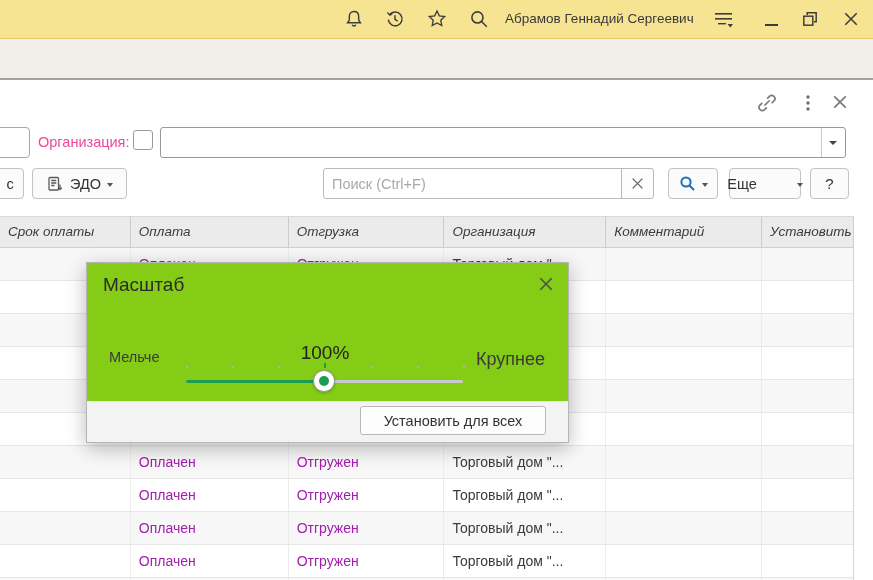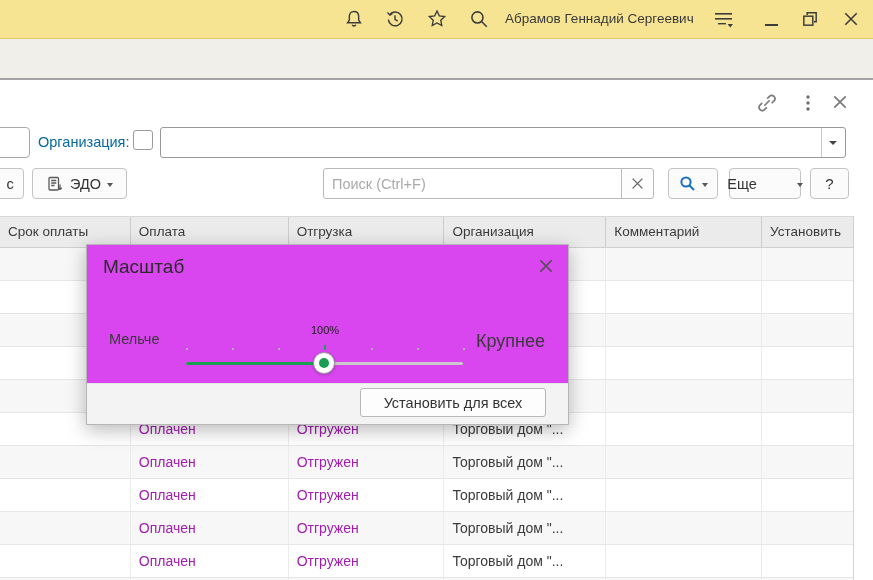--- a/index.html
+++ b/index.html
@@ -10,55 +10,55 @@
   .tb-ic{position:absolute;top:9px;width:20px;height:20px;}
   .tb-user{position:absolute;left:505px;top:11px;font-size:13.5px;color:#3a3a3a;white-space:nowrap;}
   .minimize-glyph{position:absolute;left:765px;top:24px;width:13px;height:2px;background:#3c3c3c;}
   
   .subbar{position:absolute;left:0;top:39px;width:873px;height:39px;background:#f1efe9;}
   .subbar-divider{position:absolute;left:0;top:78px;width:873px;height:2px;background:#a3a3a3;}
   
   .fh-ic{position:absolute;top:93px;width:18px;height:18px;}
   
   .partial-box{position:absolute;left:-24px;top:127px;width:52px;height:29px;border:1px solid #a8a8a8;border-radius:4px;background:#fff;}
-  .filter-label{position:absolute;left:38px;top:134px;font-size:14.5px;color:#0369a1;}
+  .filter-label{position:absolute;left:38px;top:134px;font-size:14.5px;color:#ec4899;}
   .checkbox{position:absolute;left:133px;top:130px;width:18px;height:18px;border:1px solid #9b9b9b;border-radius:3px;background:#fff;}
   .combo{position:absolute;left:160px;top:127px;width:684px;height:29px;border:1px solid #999;border-radius:3px;background:#fff;}
   .combo-input{position:absolute;left:0;top:0;width:658px;height:29px;border:none;outline:none;font-size:14px;padding:0 6px;background:transparent;}
   .combo-drop{position:absolute;right:0;top:0;width:23px;height:29px;border-left:1px solid #c9c9c9;}
   .caret{display:inline-block;width:0;height:0;border-left:4px solid transparent;border-right:4px solid transparent;border-top:4px solid #444;}
   .combo-drop .caret{position:absolute;left:7px;top:13px;}
   
   .btn{position:absolute;top:168px;height:29px;border:1px solid #c3c3c3;border-radius:4px;background:#fbfbfb;
        font-size:14.5px;color:#333;display:flex;align-items:center;justify-content:center;gap:6px;box-sizing:content-box;}
   .btn .caret{border-top-color:#555;border-left-width:3.5px;border-right-width:3.5px;margin-top:2px;}
   .search-wrap{position:absolute;left:323px;top:168px;width:299px;height:29px;border:1px solid #b9b9b9;border-radius:3px 0 0 3px;background:#fff;}
   .search-input{width:100%;height:100%;border:none;outline:none;font-size:14.5px;color:#444;padding:0 8px;box-sizing:border-box;background:transparent;}
   .search-input::placeholder{color:#a9a9a9;}
   .search-clear{position:absolute;left:621px;top:168px;width:31px;height:29px;border:1px solid #b9b9b9;border-radius:0 3px 3px 0;background:#fdfdfd;display:flex;align-items:center;justify-content:center;box-sizing:content-box;}
   
-  .thead{position:absolute;left:0;top:216px;width:854px;height:32px;background:#ebebeb;border-top:1px solid #d8d8d8;border-bottom:1px solid #cfcfcf;border-right:1px solid #cfcfcf;display:flex;box-sizing:border-box;}
+  .thead{position:absolute;left:0;top:216px;width:854px;height:32px;background:#ebebeb;border-top:1px solid #d8d8d8;border-bottom:1px solid #cfcfcf;border-right:1px solid #cfcfcf;display:flex;box-sizing:border-box;font-style:italic;}
   .th{font-size:13.5px;color:#3b3b3b;line-height:30px;padding-left:8px;box-sizing:border-box;border-right:1px solid #cccccc;overflow:hidden;white-space:nowrap;}
   .th:last-child{border-right:none;}
   .tbody{position:absolute;left:0;top:248px;width:854px;height:332px;overflow:hidden;border-right:1px solid #d5d5d5;box-sizing:border-box;}
   .trow{display:flex;height:33px;background:#fff;border-bottom:1px solid #e6e6e6;box-sizing:border-box;}
   .trow:nth-child(odd){background:#f7f7f7;}
   .cell{font-size:14px;line-height:32px;padding-left:8px;box-sizing:border-box;border-right:1px solid #ececec;overflow:hidden;white-space:nowrap;}
   .cell:last-child{border-right:none;}
   .c0{width:131px;}.c1{width:158px;}.c2{width:156px;}.c3{width:162px;}.c4{width:156px;}.c5{width:91px;}
   .green{color:#a21caf;}
   .org{color:#3a3a3a;}
   
-  .dialog{position:absolute;left:86px;top:244px;width:483px;height:181px;background:#d946ef;border:1px solid #b6b6b6;
+  .dialog{position:absolute;left:86px;top:262px;width:483px;height:181px;background:#84cc16;border:1px solid #b6b6b6;
           box-shadow:0 5px 18px rgba(0,0,0,.28);z-index:20;box-sizing:border-box;}
   .dlg-title{position:absolute;left:16px;top:11px;font-size:19px;color:#2b2b2b;}
   .dlg-close{position:absolute;right:14px;top:13px;width:16px;height:16px;}
   .dlg-smaller{position:absolute;left:22px;top:86px;font-size:14.5px;color:#3a3a3a;}
   .dlg-larger{position:absolute;right:23px;top:86px;font-size:18px;color:#3a3a3a;}
-  .dlg-value{position:absolute;left:212px;top:79px;width:52px;text-align:center;font-size:11px;color:#222;}
+  .dlg-value{position:absolute;left:212px;top:79px;width:52px;text-align:center;font-size:19px;color:#222;}
   .tick{position:absolute;top:103px;width:2px;height:2px;background:#b0b0b0;}
   .tick.active{top:100px;height:5px;background:#1b9e52;}
   .track{position:absolute;left:99px;top:117px;width:277px;height:3px;background:#c9c9c9;border-radius:2px;}
   .track-fill{position:absolute;left:0;top:0;width:139px;height:3px;background:#1b9e52;border-radius:2px;}
   .thumb{position:absolute;left:226px;top:107px;width:22px;height:22px;border-radius:50%;background:#fff;border:1px solid #9a9a9a;box-shadow:0 1px 3px rgba(0,0,0,.22);box-sizing:border-box;}
   .thumb-dot{position:absolute;left:5px;top:5px;width:10px;height:10px;border-radius:50%;background:#1b9e52;}
   .dlg-footer{position:absolute;left:0;bottom:0;width:100%;height:41px;background:#f3f3f3;border-top:1px solid #e6e6e6;box-sizing:border-box;}
   .apply-btn{position:absolute;right:22px;bottom:7px;width:186px;height:29px;border:1px solid #b8b8b8;border-radius:3px;background:#fdfdfd;
              font-size:14.5px;color:#333;display:flex;align-items:center;justify-content:center;font-family:inherit;}
   svg{display:block;}

